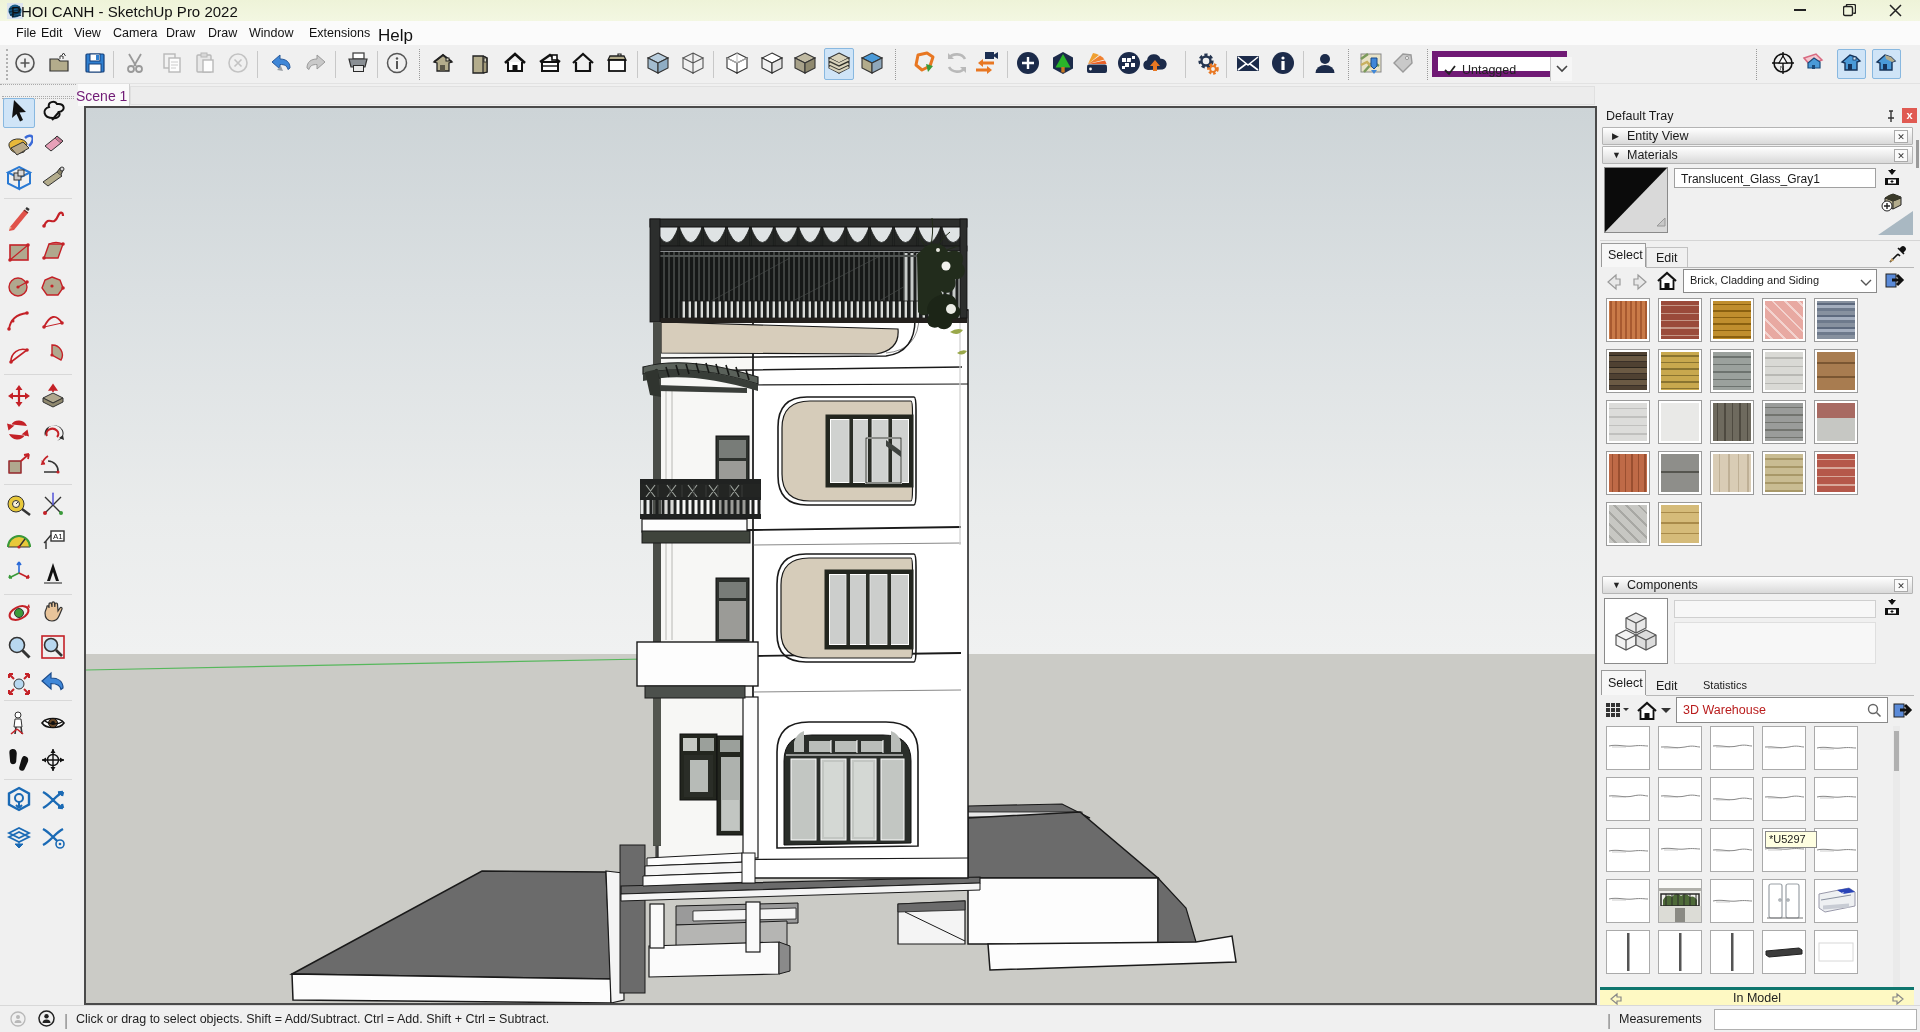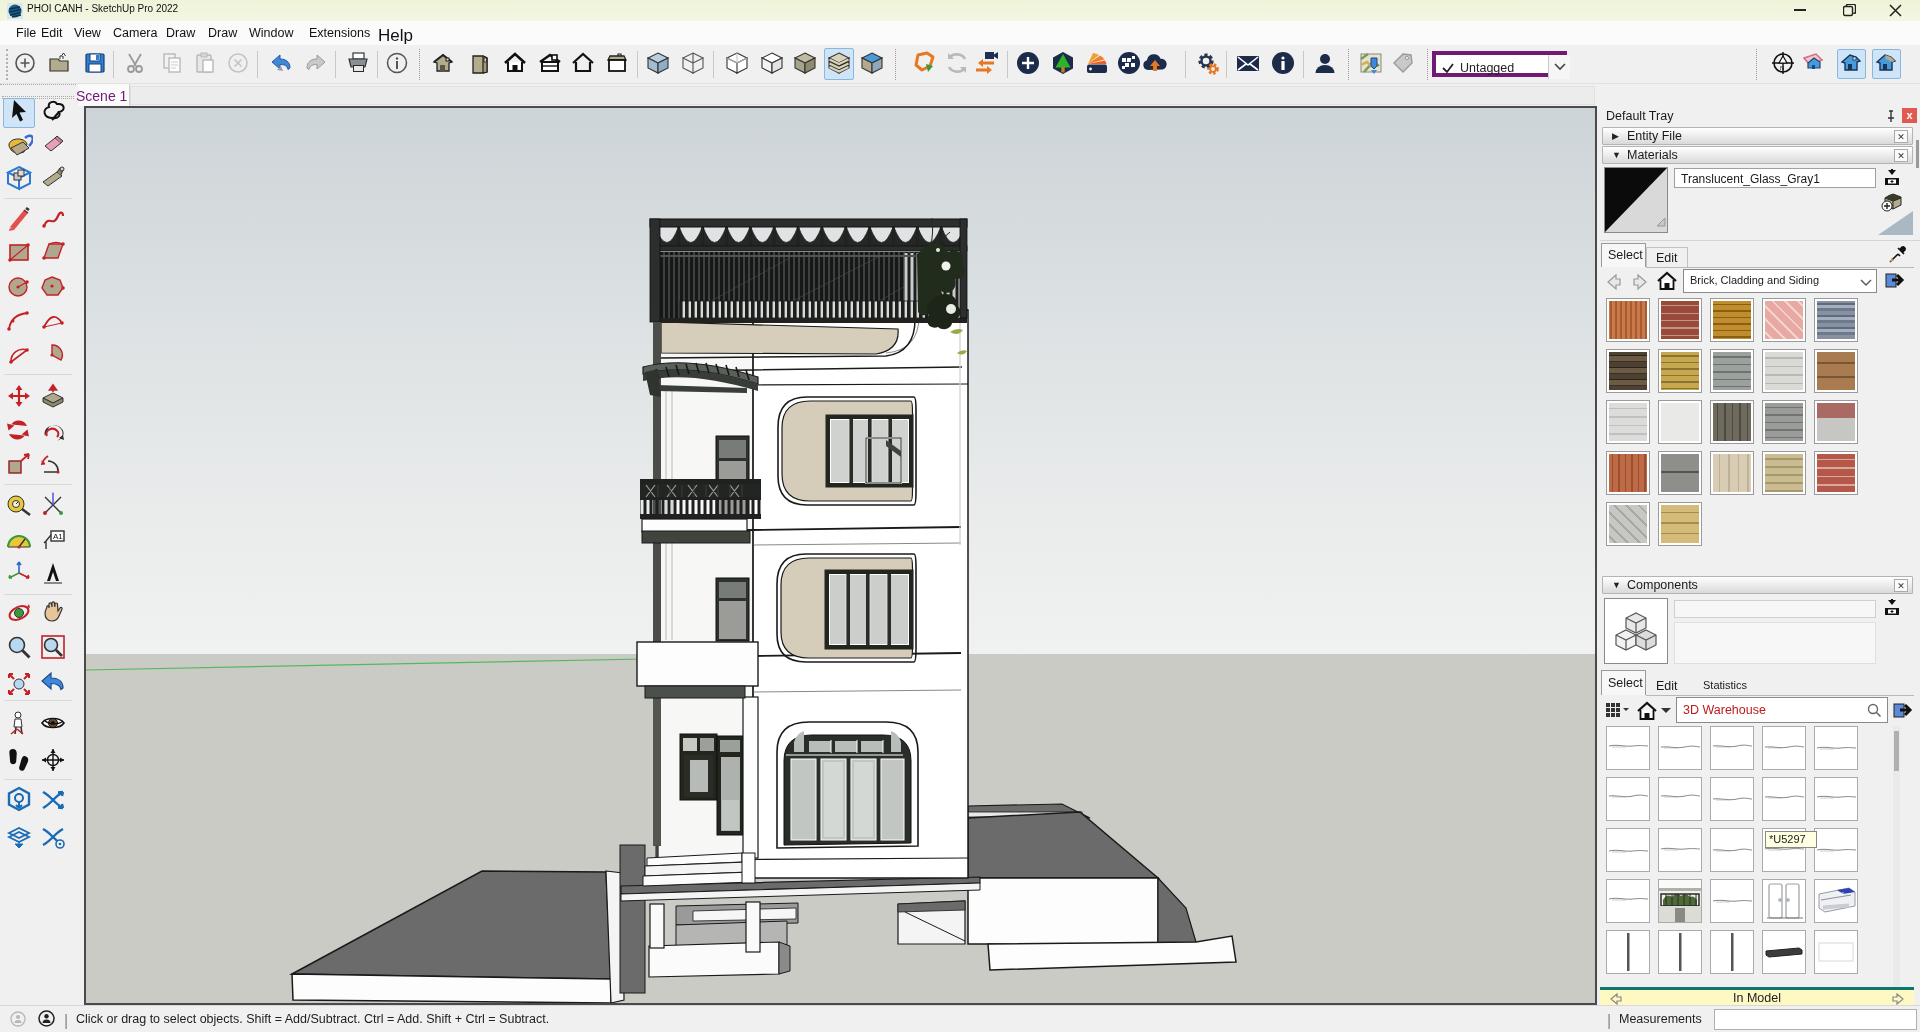--- a/index.html
+++ b/index.html
@@ -6,21 +6,21 @@
 .abs{position:absolute}
 </style></head>
 <body>
 
 <div class="abs" style="left:0;top:0;width:1920px;height:21px;background:linear-gradient(#eef3d8,#f3f7e2)">
  <svg class="abs" style="left:7px;top:3px" width="16" height="16" viewBox="0 0 16 16">
   <rect x="0" y="0" width="16" height="16" fill="#dce4ef"></rect>
   <circle cx="8" cy="8" r="6.5" fill="#1c5f8a"></circle>
   <path d="M2.5 6 L13 4 M2 9 L14 6.5 M3 12 L13.5 9.5 M5 14 L14 12" stroke="#0a3350" stroke-width="1.3" fill="none"></path>
  </svg>
- <div class="abs" style="left:27px;top:3px;font-size:10px;color:#111">PHOI CANH - SketchUp Pro 2022</div>
+ <div class="abs" style="left:11px;top:3px;font-size:15px;color:#111">PHOI CANH - SketchUp Pro 2022</div>
  <div class="abs" style="left:1794px;top:9px;width:12px;height:2px;background:#222"></div>
  <svg class="abs" style="left:1843px;top:4px" width="13" height="13" viewBox="0 0 13 13">
    <rect x="0.5" y="2.5" width="9" height="9" rx="1.5" fill="none" stroke="#222" stroke-width="1.4"></rect>
    <path d="M3.5 2.5 v-1 a1.2 1.2 0 0 1 1.2-1.2 h6 a1.8 1.8 0 0 1 1.8 1.8 v6 a1.2 1.2 0 0 1-1.2 1.2 h-1" fill="none" stroke="#222" stroke-width="1.4"></path>
  </svg>
  <svg class="abs" style="left:1889px;top:4px" width="13" height="13" viewBox="0 0 13 13">
    <path d="M1 1 L12 12 M12 1 L1 12" stroke="#222" stroke-width="1.5"></path>
  </svg>
 </div>
 <div class="abs" style="left:0;top:21px;width:1920px;height:24px;background:#fbfbfb">
@@ -235,21 +235,21 @@
       <path d="M3 9 l7-5 M6 22 l9-10 6 4" stroke="#7a9a5a" stroke-width="2.5" fill="none"></path>
       <path d="M3 15 l6-3 5 5" stroke="#c8b060" stroke-width="2.5" fill="none"></path>
       <path d="M13 8 h6 v8 l-3 3 -3-3 z" fill="#3f87d8" stroke="#1a4a8a"></path>
       <path d="M13 20 l3 4 3-4" fill="#3f87d8"></path>
     </svg>
     <svg class="abs" style="left:1390px;top:5px" width="26" height="26" viewBox="0 0 26 26">
       <path d="M4 13 L13 4 l8 1 1 8 -9 9 z" fill="#c9c9c9" stroke="#9a9a9a" stroke-width="1.4"></path>
       <circle cx="17" cy="8" r="1.6" fill="#f0f0f0" stroke="#9a9a9a"></circle>
     </svg>
     <div class="abs" style="left:1427px;top:4px;width:0;height:31px;border-left:1px dotted #9a9a9a"></div>
-    <div class="abs" style="left:1432px;top:6px;width:135px;height:26px;background:#fff;border:4px solid #701a75">
+    <div class="abs" style="left:1432px;top:6px;width:135px;height:26px;background:#fff;border:6px solid #701a75">
  <svg class="abs" style="left:5px;top:6px" width="14" height="14" viewBox="0 0 14 14">
         <path d="M2 7 l4 4 6-8" fill="none" stroke="#222" stroke-width="1.8"></path>
       </svg>
  <div class="abs" style="left:24px;top:6px;font-size:12.5px;color:#222">Untagged</div>
  <div class="abs" style="left:112px;top:0px;width:22px;height:24px;background:#f6f6f6;border-left:1px solid #c9c9c9">
         <svg class="abs" style="left:5px;top:8px" width="12" height="8" viewBox="0 0 12 8">
           <path d="M1 1 l5 5 5-5" fill="none" stroke="#444" stroke-width="1.6"></path>
         </svg>
       </div>
 </div>
@@ -730,21 +730,21 @@
   </div>
 <div class="abs" style="left:1600px;top:106px;width:320px;height:899px;background:#f0f0f0;font-size:12px;color:#1a1a1a">
 <div class="abs" style="left:6px;top:3px;font-size:12.5px">Default Tray</div>
 <svg class="abs" style="left:1886px;top:2px" width="0" height="0"></svg>
 <svg class="abs" style="left:284px;top:4px" width="13" height="13" viewBox="0 0 13 13">
       <path d="M5 1 h4 M7 1 v7 M4 8 h6 M7 8 v4" stroke="#333" stroke-width="1.4" fill="none"></path>
     </svg>
 <div class="abs" style="left:302px;top:2px;width:15px;height:15px;background:#e05a52;color:#fff;font-size:11px;text-align:center;line-height:15px;font-weight:bold">x</div>
 <div class="abs" style="left:2px;top:21px;width:311px;height:18px;background:linear-gradient(#ffffff,#d9d9d9);border:1px solid #b4b4b4;border-radius:1px">
  <div class="abs" style="left:9px;top:3px;font-size:9px;color:#222">▶</div>
- <div class="abs" style="left:24px;top:1px;font-size:12.5px">Entity File</div>
+ <div class="abs" style="left:24px;top:1px;font-size:12.5px">Entity View</div>
  <div class="abs" style="left:291px;top:2px;width:14px;height:13px;background:#fafafa;border:1px solid #aaa;font-size:9px;text-align:center;line-height:12px;color:#333">✕</div>
 </div>
     <div class="abs" style="left:2px;top:40px;width:311px;height:18px;background:linear-gradient(#ffffff,#d9d9d9);border:1px solid #b4b4b4;border-radius:1px">
  <div class="abs" style="left:9px;top:3px;font-size:9px;color:#222">▼</div>
  <div class="abs" style="left:24px;top:1px;font-size:12.5px">Materials</div>
  <div class="abs" style="left:291px;top:2px;width:14px;height:13px;background:#fafafa;border:1px solid #aaa;font-size:9px;text-align:center;line-height:12px;color:#333">✕</div>
 </div>
 <div class="abs" style="left:4px;top:61px;width:64px;height:66px;background:#d9d9d9;border:1px solid #8a8a8a">
  <svg width="62" height="64">
         <polygon points="0,0 62,0 0,64" fill="#0b0b0b"></polygon>

